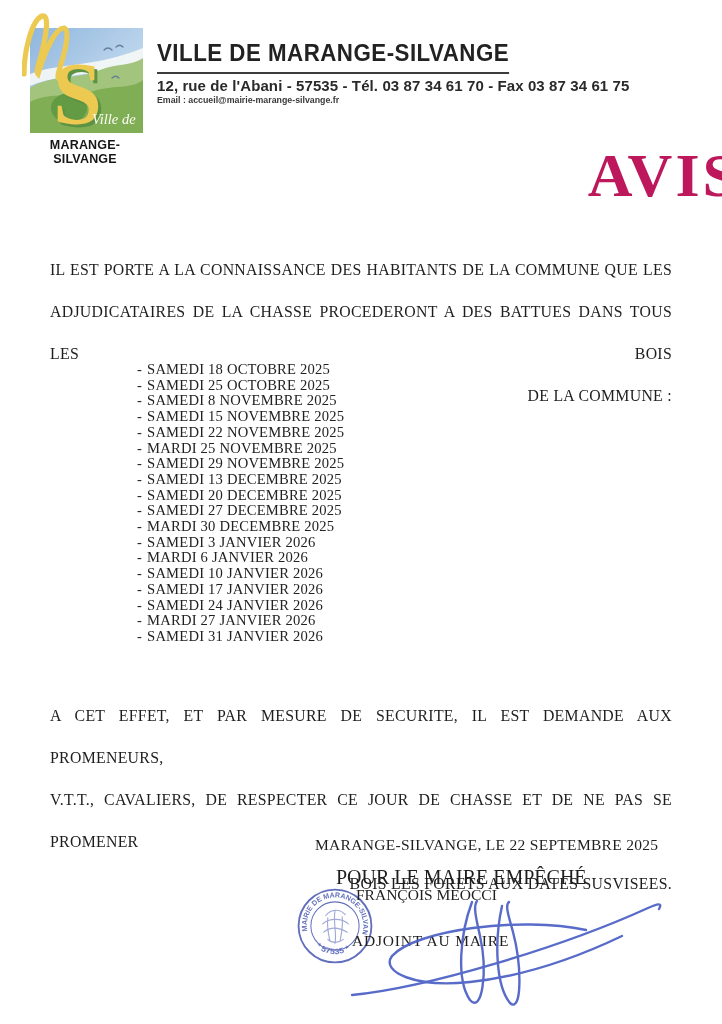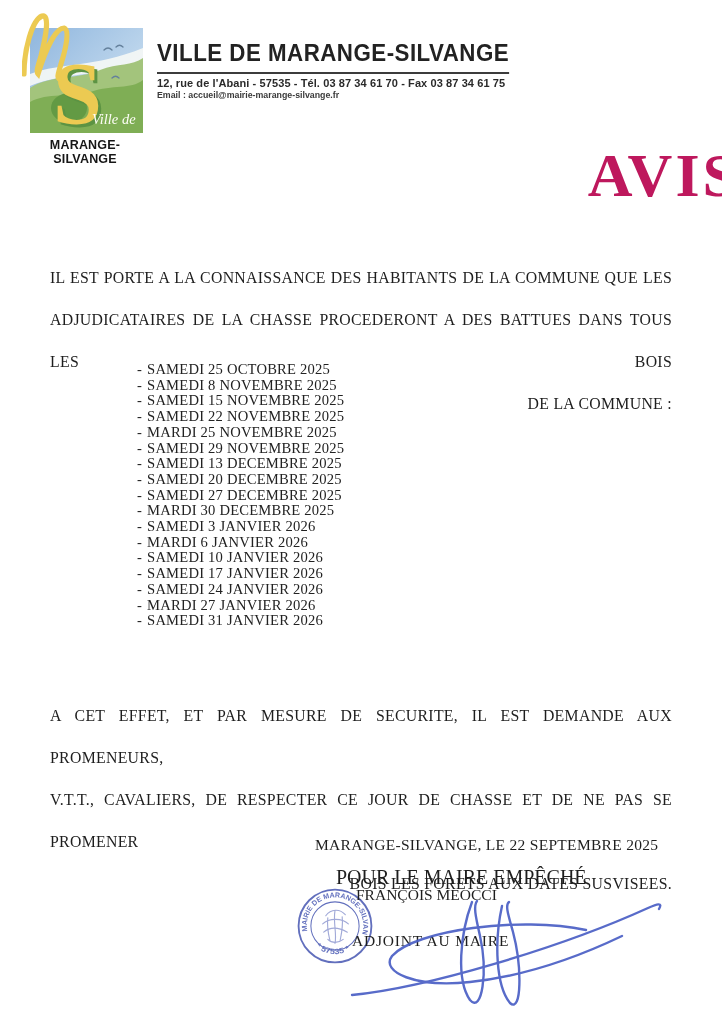--- a/index.html
+++ b/index.html
@@ -16,33 +16,33 @@
   }
   .letterhead{position:absolute;left:157px;top:40px;width:330px;}
   .city-title{
     margin:0;font-family:"Liberation Sans",sans-serif;font-weight:bold;
     font-size:23px;letter-spacing:.5px;color:#222;white-space:nowrap;
     display:inline-block;border-bottom:2px solid #3c3c3c;padding-bottom:5px;
     transform:scaleX(.97);transform-origin:left;
   }
   .address-line{
     margin-top:3px;font-family:"Liberation Sans",sans-serif;font-weight:bold;
-    font-size:11px;letter-spacing:.1px;color:#2a2a2a;white-space:nowrap;
+    font-size:15px;letter-spacing:.1px;color:#2a2a2a;white-space:nowrap;
   }
   .email-line{
     margin-top:1px;font-family:"Liberation Sans",sans-serif;font-weight:bold;
     font-size:8.8px;color:#3a3a3a;white-space:nowrap;
   }
   
   .avis-title{
     position:absolute;left:18px;top:140px;width:100%;margin:0;text-align:right;
     font-size:62px;font-weight:bold;letter-spacing:3px;color:#be185d;
   }
   
-  .intro-block{position:absolute;left:50px;width:622px;top:257px;}
+  .intro-block{position:absolute;left:50px;width:622px;top:249px;}
   .outro-block{position:absolute;left:50px;width:622px;top:695px;}
   .pline{font-size:15.8px;line-height:42px;letter-spacing:.3px;white-space:nowrap;text-align:right;}
   .jline{white-space:normal;text-align:justify;text-align-last:justify;}
   .dates-list{
     position:absolute;left:137px;top:362px;margin:0;padding:0;list-style:none;
     font-size:14.6px;line-height:15.7px;letter-spacing:.2px;color:#222;
   }
   .dates-list li{white-space:nowrap;}
   .dash{margin-right:5px;}
   
@@ -100,20 +100,21 @@
 
   <h2 class="avis-title">AVIS</h2>
 
   <div class="intro-block">
     <div class="pline jline">IL EST PORTE A LA CONNAISSANCE DES HABITANTS DE LA COMMUNE QUE LES</div>
     <div class="pline jline">ADJUDICATAIRES DE LA CHASSE PROCEDERONT A DES BATTUES DANS TOUS LES BOIS</div>
     <div class="pline">DE LA COMMUNE :</div>
   </div>
 
   <ul class="dates-list">
+      <li><span class="dash">-</span><span>SAMEDI 18 OCTOBRE 2025</span></li>
       <li><span class="dash">-</span><span>SAMEDI 25 OCTOBRE 2025</span></li>
       <li><span class="dash">-</span><span>SAMEDI 8 NOVEMBRE 2025</span></li>
       <li><span class="dash">-</span><span>SAMEDI 15 NOVEMBRE 2025</span></li>
       <li><span class="dash">-</span><span>SAMEDI 22 NOVEMBRE 2025</span></li>
       <li><span class="dash">-</span><span>MARDI 25 NOVEMBRE 2025</span></li>
       <li><span class="dash">-</span><span>SAMEDI 29 NOVEMBRE 2025</span></li>
       <li><span class="dash">-</span><span>SAMEDI 13 DECEMBRE 2025</span></li>
       <li><span class="dash">-</span><span>SAMEDI 20 DECEMBRE 2025</span></li>
       <li><span class="dash">-</span><span>SAMEDI 27 DECEMBRE 2025</span></li>
       <li><span class="dash">-</span><span>MARDI 30 DECEMBRE 2025</span></li>

